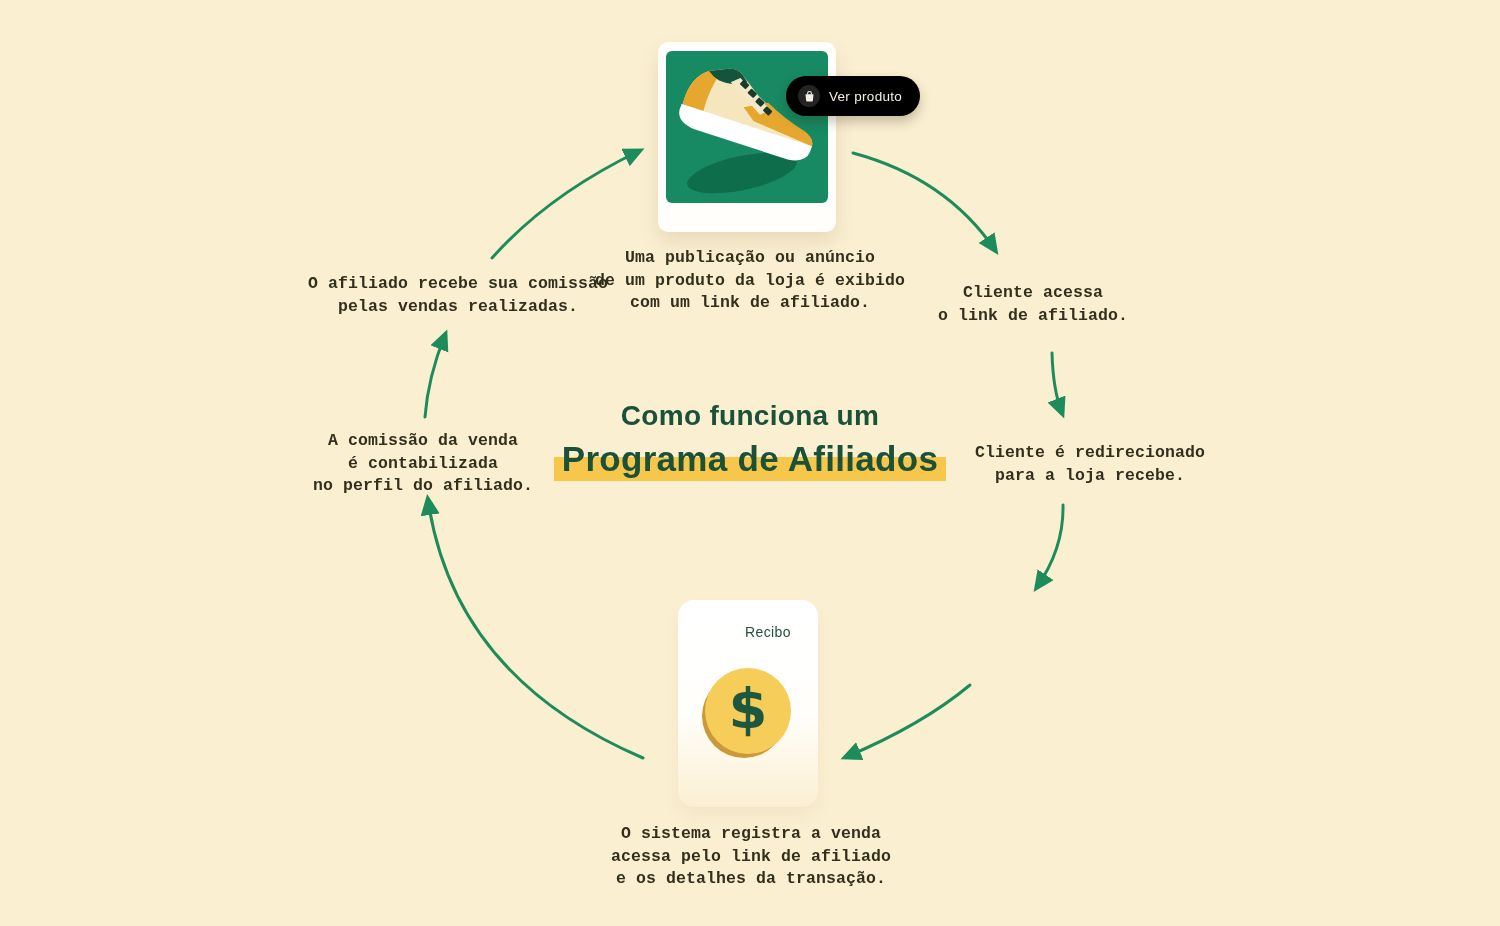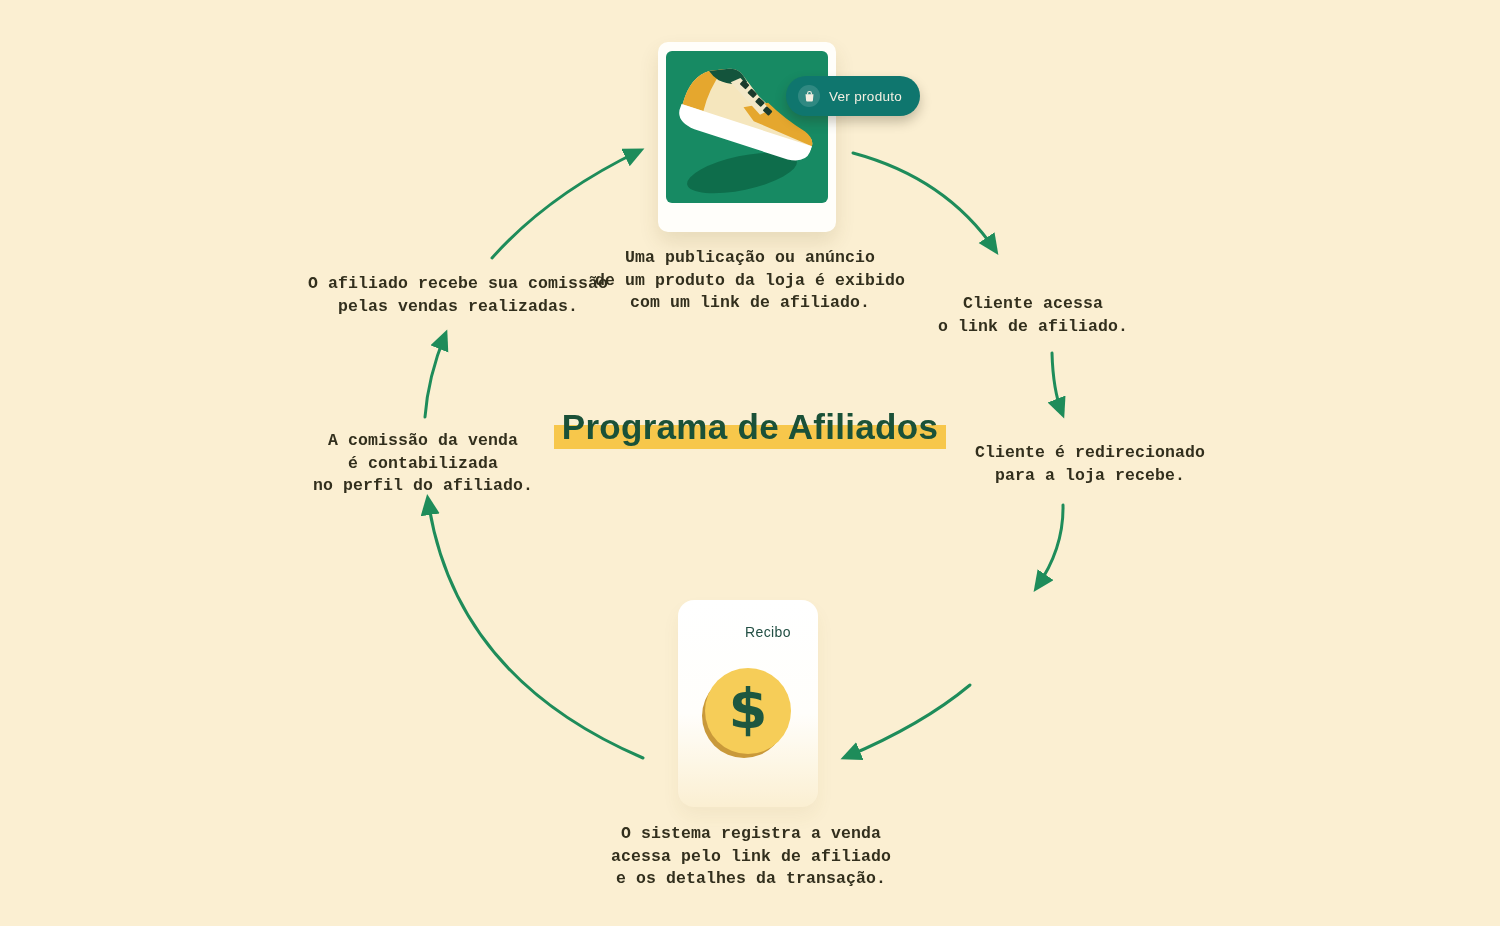--- a/index.html
+++ b/index.html
@@ -60,21 +60,21 @@
     box-shadow:0 10px 20px rgba(90,70,20,.12);
   }
   .product-image{
     position:absolute;left:8px;top:9px;width:162px;height:152px;
     background:#178a63;border-radius:6px;overflow:hidden;
   }
   .ver-produto-btn{
     position:absolute;left:786px;top:76px;height:40px;
     display:flex;align-items:center;gap:9px;
     padding:0 18px 0 12px;
-    background:#0f766e;border-radius:21px;
+    background:#000000;border-radius:21px;
     box-shadow:0 6px 12px rgba(40,30,10,.25);
     color:#f4efe2;font-size:13.5px;font-weight:normal;
     letter-spacing:.3px;cursor:pointer;border:none;
   }
   .bag-badge{
     width:22px;height:22px;border-radius:50%;
     background:rgba(255,255,255,.14);
     display:flex;align-items:center;justify-content:center;
   }
   
@@ -150,30 +150,31 @@
     <span class="bag-badge">
       <svg width="13" height="13" viewBox="0 0 13 13">
         <path d="M2.5 4.2 h8 l-.6 6.3 a1 1 0 0 1 -1 .9 h-4.8 a1 1 0 0 1 -1 -.9 Z" fill="#f4efe2"></path>
         <path d="M4.6 4.5 V3.4 a1.9 1.9 0 0 1 3.8 0 V4.5" fill="none" stroke="#f4efe2" stroke-width="1.1"></path>
       </svg>
     </span>
     <span>Ver produto</span>
   </div>
 
   <div class="title">
+    <div class="title-line1">Como funciona um</div>
     <div class="title-line2-wrap">
       <div class="title-highlight"></div>
       <div class="title-line2">Programa de Afiliados</div>
     </div>
   </div>
 
   <div class="step-text" style="left:750px;top:247px;">Uma publicação ou anúncio
 de um produto da loja é exibido
 com um link de afiliado.</div>
-  <div class="step-text" style="left:1033px;top:293px;">Cliente acessa
+  <div class="step-text" style="left:1033px;top:282px;">Cliente acessa
 o link de afiliado.</div>
   <div class="step-text" style="left:1090px;top:442px;">Cliente é redirecionado
 para a loja recebe.</div>
   <div class="step-text" style="left:751px;top:823px;">O sistema registra a venda
 acessa pelo link de afiliado
 e os detalhes da transação.</div>
   <div class="step-text" style="left:423px;top:430px;">A comissão da venda
 é contabilizada
 no perfil do afiliado.</div>
   <div class="step-text" style="left:458px;top:273px;">O afiliado recebe sua comissão

